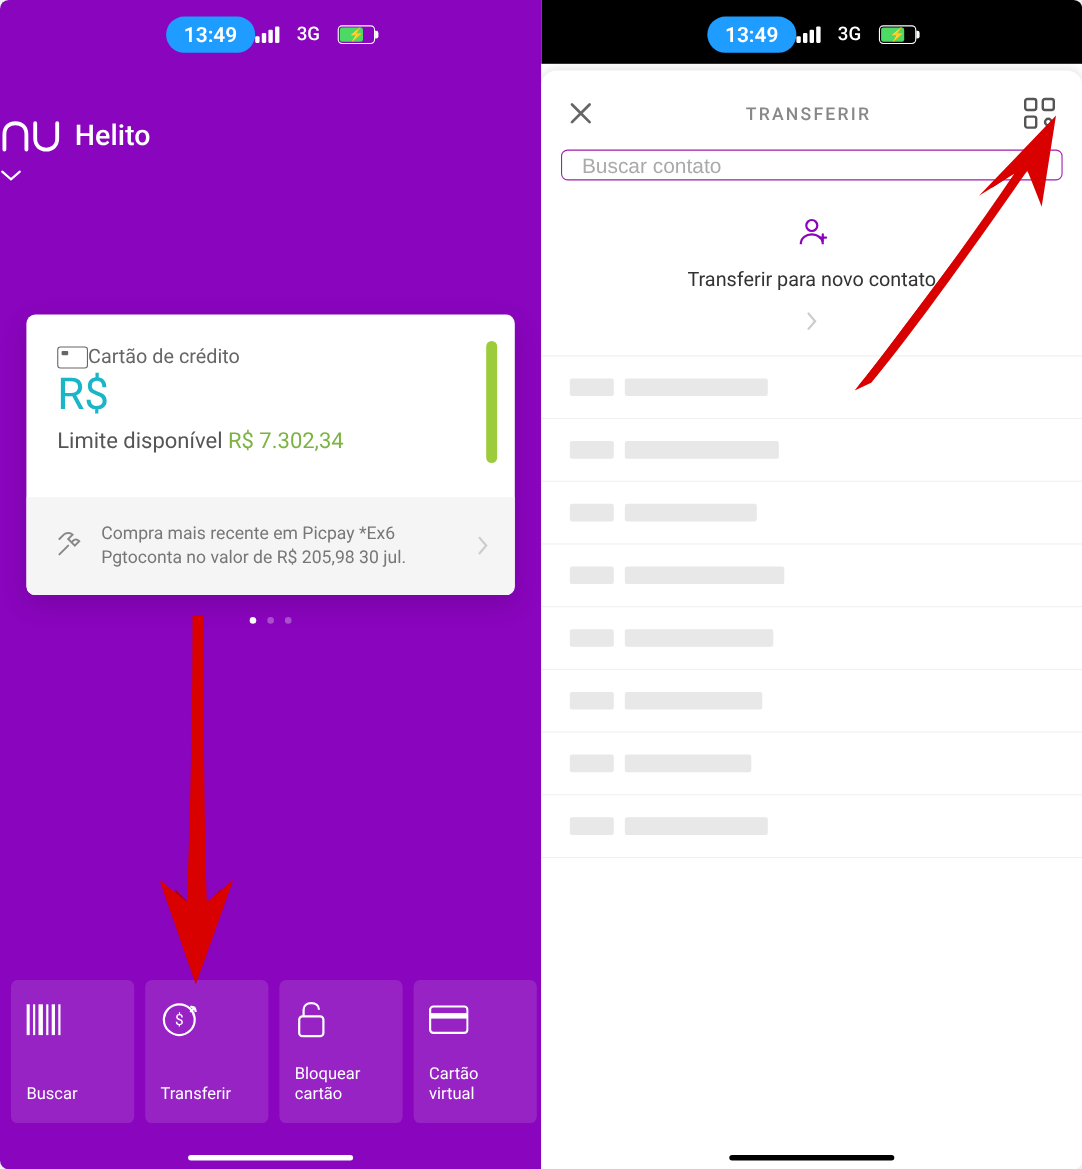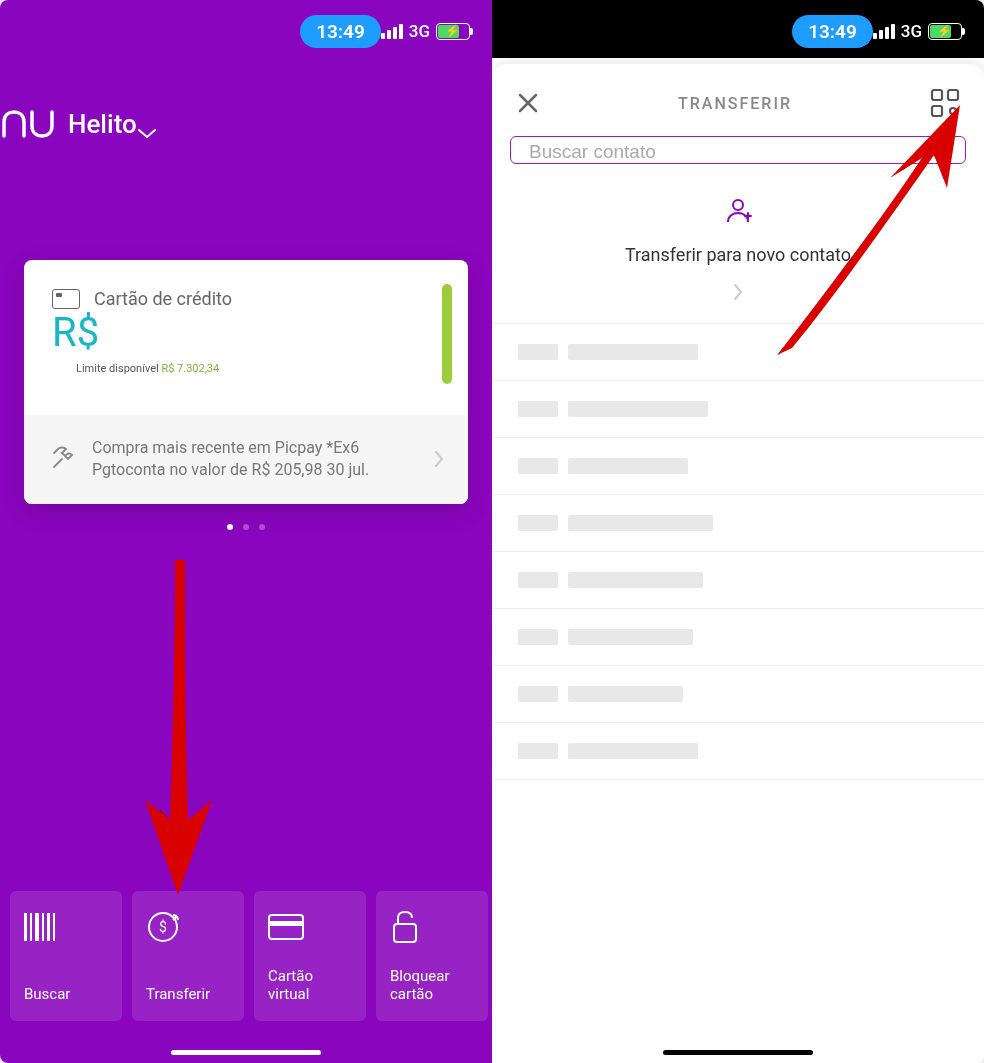--- a/index.html
+++ b/index.html
@@ -16,39 +16,39 @@
     height: 1063px;
     position: relative;
     overflow: hidden;
   }
   .phone-left { background: #8A05BE; border-radius: 8px 0 0 8px; }
   .phone-right { background: #fff; border-radius: 0 8px 8px 0; }
 
   
   .status-bar {
     display: flex;
-    justify-content: flex-end;
+    justify-content: center;
     align-items: center;
     padding: 14px 22px 10px 22px;
     height: 58px;
   }
   .phone-right .status-bar { background: #000; }
   .time-pill {
     background: #1E9CFF;
     color: #fff;
     font-weight: 600;
     font-size: 19px;
     padding: 5px 16px;
     border-radius: 18px;
   }
   .phone-right .time-pill { background: #1E9CFF; }
   .status-right {
     display: flex;
     align-items: center;
-    gap: 4px;
+    gap: 14px;
     color: #fff;
     font-size: 16px;
     font-weight: 500;
   }
   .signal-bars {
     display: flex;
     align-items: flex-end;
     gap: 2px;
   }
   .signal-bars span {
@@ -73,51 +73,51 @@
     width:3px; height:7px; background:#fff; border-radius:0 2px 2px 0;
   }
   .battery-fill {
     position:absolute; left:1px; top:1px; bottom:1px;
     width: 65%; background:#4CD964; border-radius:2px;
   }
   .battery-bolt { position:relative; color:#fff; font-size:12px; z-index:2; }
 
   
   .nu-header {
-    display:flex; align-items:flex-end;
+    display:flex; flex-direction:column; align-items:flex-start;
     margin-top: 50px;
   }
   .nu-logo-row { display:flex; align-items:center; gap:12px; }
   .nu-logo { color:#fff; }
   .nu-name { color:#fff; font-size:26px; font-weight:500; }
   .chevron-down { color:rgba(255,255,255,0.9); margin-top:14px; }
 
   
   .card {
     background:#fff; border-radius:8px;
     margin: 120px 24px 0 24px;
     position:relative;
     box-shadow: 0 8px 24px rgba(0,0,0,0.15);
     overflow:hidden;
   }
   .card-top { padding: 28px 28px 40px 28px; }
-  .card-title-row { display:flex; align-items:center; gap:14px; color:#555; }
+  .card-title-row { display:flex; align-items:center; color:#555; }
   .cc-icon { width:28px; height:20px; border:1.5px solid #666; border-radius:3px; position:relative; }
   .cc-icon::after { content:""; position:absolute; left:3px; top:3px; width:6px; height:4px; background:#666; border-radius:1px; }
   .card-title { font-size:18px; color:#666; }
   .card-accent {
     position:absolute; right:16px; top:24px; bottom:120px;
     width:10px; background:#9CCC3C; border-radius:5px;
   }
   .fatura-label { font-size:15px; letter-spacing:1px; color:#1BB5C8; font-weight:600; margin-top:70px; }
   .fatura-value { font-size:40px; color:#1BB5C8; font-weight:400; display:flex; align-items:baseline; gap:6px; }
   .fatura-value .cur { font-weight:400; }
   .fatura-value .int { font-weight:700; }
   .fatura-value .dec { font-weight:400; }
-  .limite-row { font-size:11px; color:#555; margin-top:6px;margin-left:24px; }
+  .limite-row { font-size:20px; color:#555; margin-top:6px; }
   .limite-val { color:#7CB342; }
 
   .card-bottom {
     background:#F5F5F5;
     padding:22px 24px;
     display:flex; align-items:center; gap:16px;
   }
   .tools-icon { color:#888; flex-shrink:0; }
   .recent-text { color:#777; font-size:16px; line-height:1.4; flex:1; }
   .chev-right { color:#bbb; }
@@ -292,32 +292,32 @@
     </div>
     <div class="action">
       <svg class="action-icon" width="34" height="34" viewBox="0 0 34 34" fill="none">
         <circle cx="17" cy="17" r="14" stroke="#fff" stroke-width="2"></circle>
         <text x="17" y="22" text-anchor="middle" fill="#fff" font-size="14">$</text>
         <path d="M27 4 L31 0 M31 0 L27 -1 M31 0 L32 4" stroke="#fff" stroke-width="2" transform="translate(0,6)"></path>
       </svg>
       <span class="action-label">Transferir</span>
     </div>
     <div class="action">
+      <svg class="action-icon" width="30" height="34" viewBox="0 0 30 34" fill="none">
+        <rect x="4" y="14" width="22" height="18" rx="3" stroke="#fff" stroke-width="2"></rect>
+        <path d="M8 14 V8 C8 4 11 2 15 2 C19 2 22 4 22 8" stroke="#fff" stroke-width="2"></path>
+      </svg>
+      <span class="action-label">Bloquear cartão</span>
+    </div>
+    <div class="action">
       <svg class="action-icon" width="36" height="26" viewBox="0 0 36 26" fill="none">
         <rect x="1" y="1" width="34" height="24" rx="3" stroke="#fff" stroke-width="2"></rect>
         <rect x="1" y="7" width="34" height="5" fill="#fff"></rect>
       </svg>
       <span class="action-label">Cartão virtual</span>
-    </div>
-    <div class="action">
-      <svg class="action-icon" width="30" height="34" viewBox="0 0 30 34" fill="none">
-        <rect x="4" y="14" width="22" height="18" rx="3" stroke="#fff" stroke-width="2"></rect>
-        <path d="M8 14 V8 C8 4 11 2 15 2 C19 2 22 4 22 8" stroke="#fff" stroke-width="2"></path>
-      </svg>
-      <span class="action-label">Bloquear cartão</span>
     </div>
 
   </div>
 
   <div class="home-indicator"></div>
 
   <svg class="arrow" style="left:120px; top:560px;" width="120" height="340" viewBox="0 0 120 340">
     <defs>
       <linearGradient id="ga" x1="0" y1="0" x2="0" y2="1">
         <stop offset="0" stop-color="#E80000"></stop>

